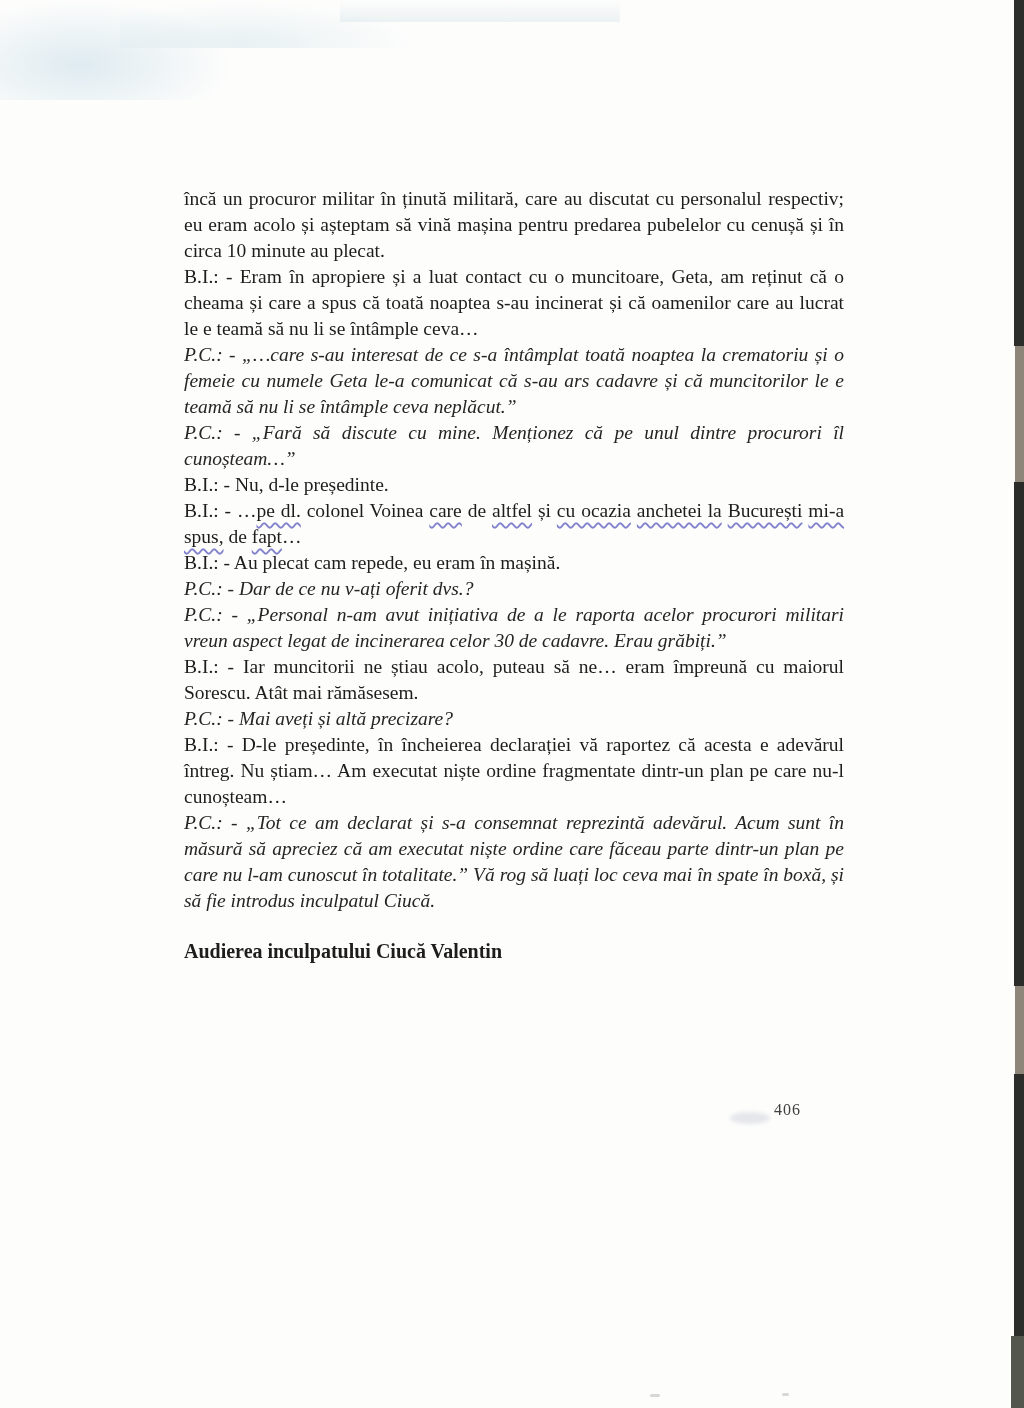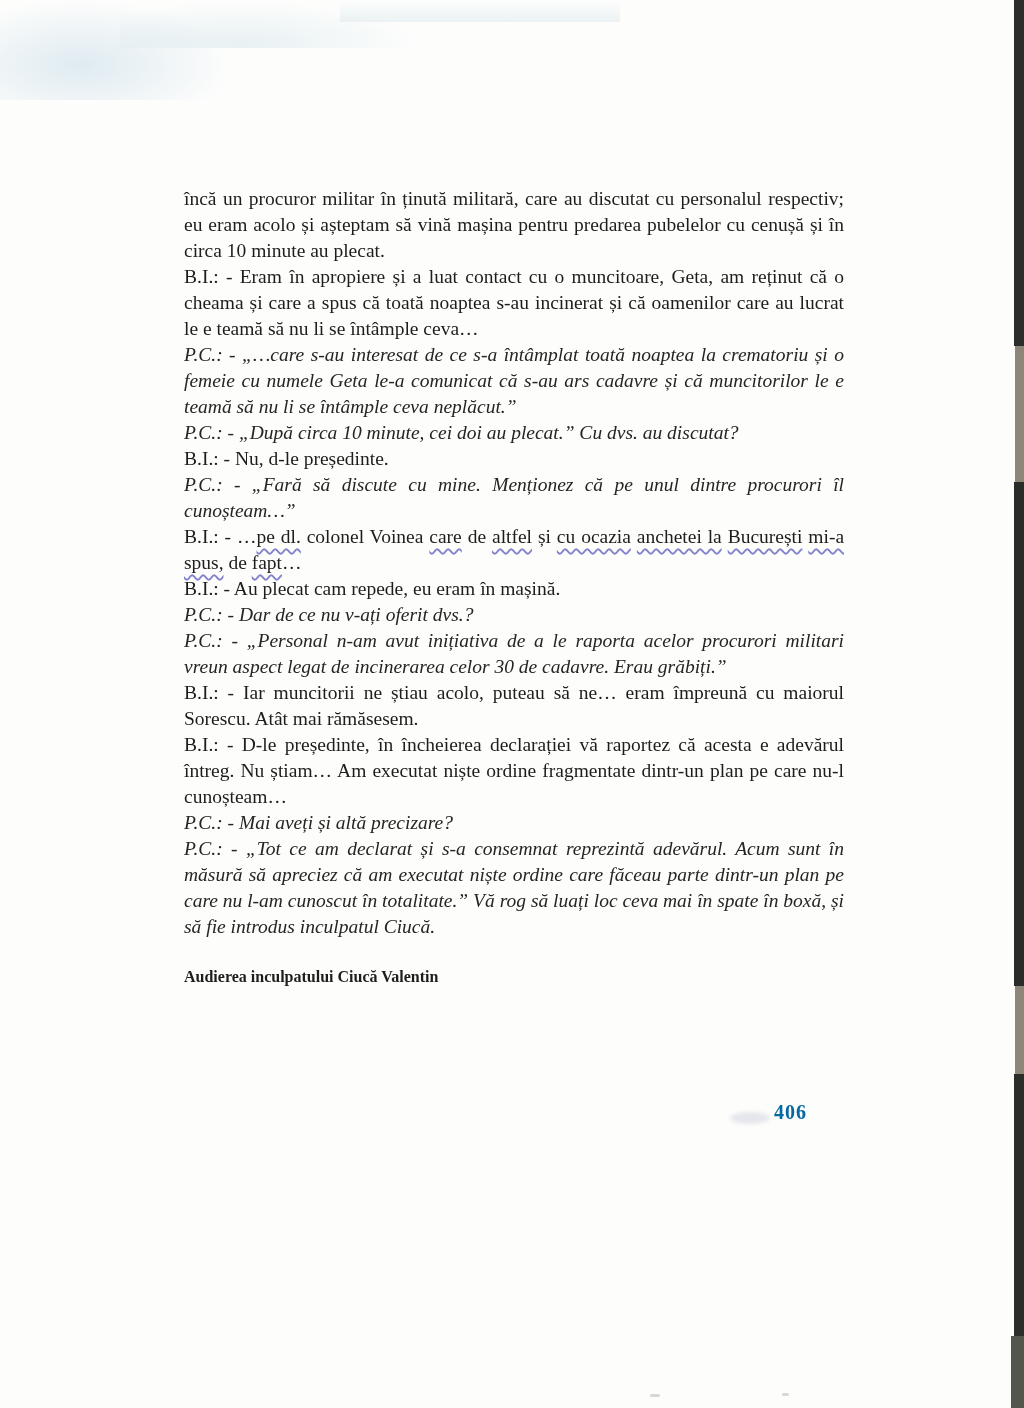--- a/index.html
+++ b/index.html
@@ -23,39 +23,38 @@
     line-height: 26px;
     color: #1e1d1c;
     text-align: justify;
   }
   .text-block p { margin: 0; }
   .para.italic { font-style: italic; color: #262524; }
   .para.heading {
     font-weight: bold;
     font-style: normal;
     text-align: left;
-    font-size: 16px;
+    font-size: 20px;
     margin-top: 24px;
   }
   
   .ink-underline {
     text-decoration: underline;
     text-decoration-style: wavy;
     text-decoration-color: var(--ink, #8282cd);
     text-decoration-thickness: 2px;
     text-underline-offset: 5px;
   }
   
   .page-number {
     position: absolute;
     left: 774px; top: 1101px;
-    font-size: 20px;
+    font-size: 16px;
     letter-spacing: 1px;
-    color: #0369a1;
-    font-weight: bold;
+    color: #404040;
   }
   .smudge {
     position: absolute;
     left: 730px; top: 1112px;
     width: 40px; height: 12px;
     background: rgba(175, 180, 195, 0.30);
     border-radius: 50%;
     filter: blur(2px);
   }
   
@@ -84,30 +83,29 @@
 </style>
 </head>
 <body>
 
 <div class="page">
 
   <main class="text-block">
       <p class="para normal"><span>încă un procuror militar în ținută militară, care au discutat cu personalul respectiv; eu eram acolo și așteptam să vină mașina pentru predarea pubelelor cu cenușă și în circa 10 minute au plecat.</span></p>
       <p class="para normal"><span>B.I.: - Eram în apropiere și a luat contact cu o muncitoare, Geta, am reținut că o cheama și care a spus că toată noaptea s-au incinerat și că oamenilor care au lucrat le e teamă să nu li se întâmple ceva…</span></p>
       <p class="para italic"><span>P.C.: - „…care s-au interesat de ce s-a întâmplat toată noaptea la crematoriu și o femeie cu numele Geta le-a comunicat că s-au ars cadavre și că muncitorilor le e teamă să nu li se întâmple ceva neplăcut.”</span></p>
-      <p class="para italic"><span>P.C.: - „După circa 10 minute, cei doi au plecat.” Cu dvs. au discutat?</span></p>
+      <p class="para italic"><span>P.C.: - „Fară să discute cu mine. Menționez că pe unul dintre procurori îl cunoșteam…”</span></p>
       <p class="para normal"><span>B.I.: - Nu, d-le președinte.</span></p>
-      <p class="para italic"><span>P.C.: - „Fară să discute cu mine. Menționez că pe unul dintre procurori îl cunoșteam…”</span></p>
       <p class="para normal"><span>B.I.: - …</span><span class="ink-underline">pe dl.</span><span> colonel Voinea </span><span class="ink-underline">care</span><span> de </span><span class="ink-underline">altfel</span><span> și </span><span class="ink-underline">cu ocazia</span><span> </span><span class="ink-underline">anchetei la</span><span> </span><span class="ink-underline">București</span><span> </span><span class="ink-underline">mi-a spus,</span><span> de </span><span class="ink-underline">fapt</span><span>…</span></p>
       <p class="para normal"><span>B.I.: - Au plecat cam repede, eu eram în mașină.</span></p>
       <p class="para italic"><span>P.C.: - Dar de ce nu v-ați oferit dvs.?</span></p>
       <p class="para italic"><span>P.C.: - „Personal n-am avut inițiativa de a le raporta acelor procurori militari vreun aspect legat de incinerarea celor 30 de cadavre. Erau grăbiți.”</span></p>
       <p class="para normal"><span>B.I.: - Iar muncitorii ne știau acolo, puteau să ne… eram împreună cu maiorul Sorescu. Atât mai rămăsesem.</span></p>
+      <p class="para italic"><span>P.C.: - Mai aveți și altă precizare?</span></p>
       <p class="para normal"><span>B.I.: - D-le președinte, în încheierea declarației vă raportez că acesta e adevărul întreg. Nu știam… Am executat niște ordine fragmentate dintr-un plan pe care nu-l cunoșteam…</span></p>
-      <p class="para italic"><span>P.C.: - Mai aveți și altă precizare?</span></p>
       <p class="para italic"><span>P.C.: - „Tot ce am declarat și s-a consemnat reprezintă adevărul. Acum sunt în măsură să apreciez că am executat niște ordine care făceau parte dintr-un plan pe care nu l-am cunoscut în totalitate.” Vă rog să luați loc ceva mai în spate în boxă, și să fie introdus inculpatul Ciucă.</span></p>
       <p class="para heading"><span>Audierea inculpatului Ciucă Valentin</span></p>
     </main>
 
   <div class="smudge"></div>
   <div class="page-number">406</div>
 
   <div id="edge-strip">
       <div class="edge-strip-segment" style="top: 0px; height: 346px; width: 10px; background: rgb(44, 46, 44);"></div>
       <div class="edge-strip-segment" style="top: 346px; height: 136px; width: 9px; background: rgb(142, 135, 121);"></div>

